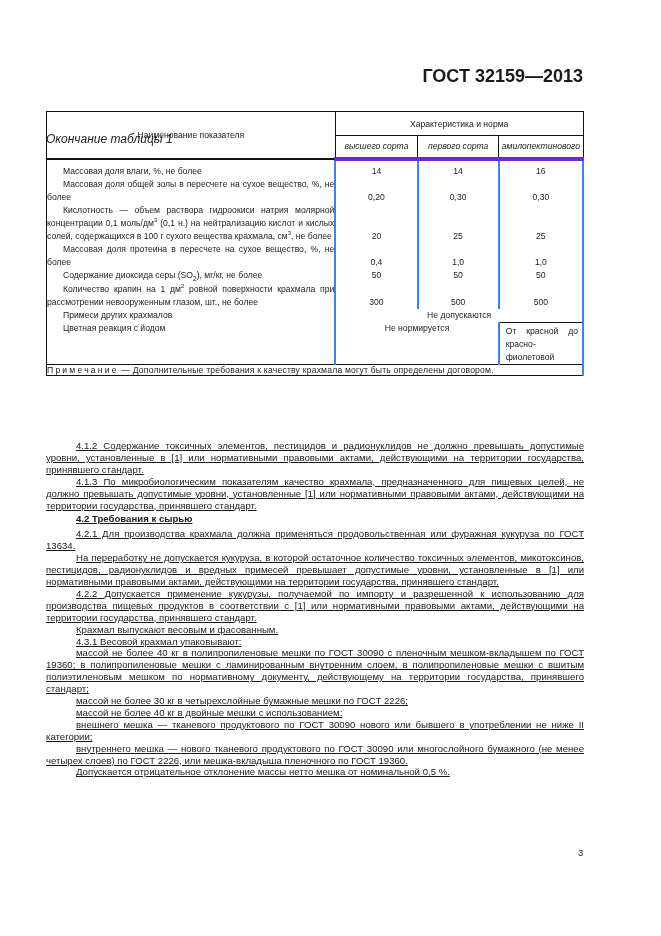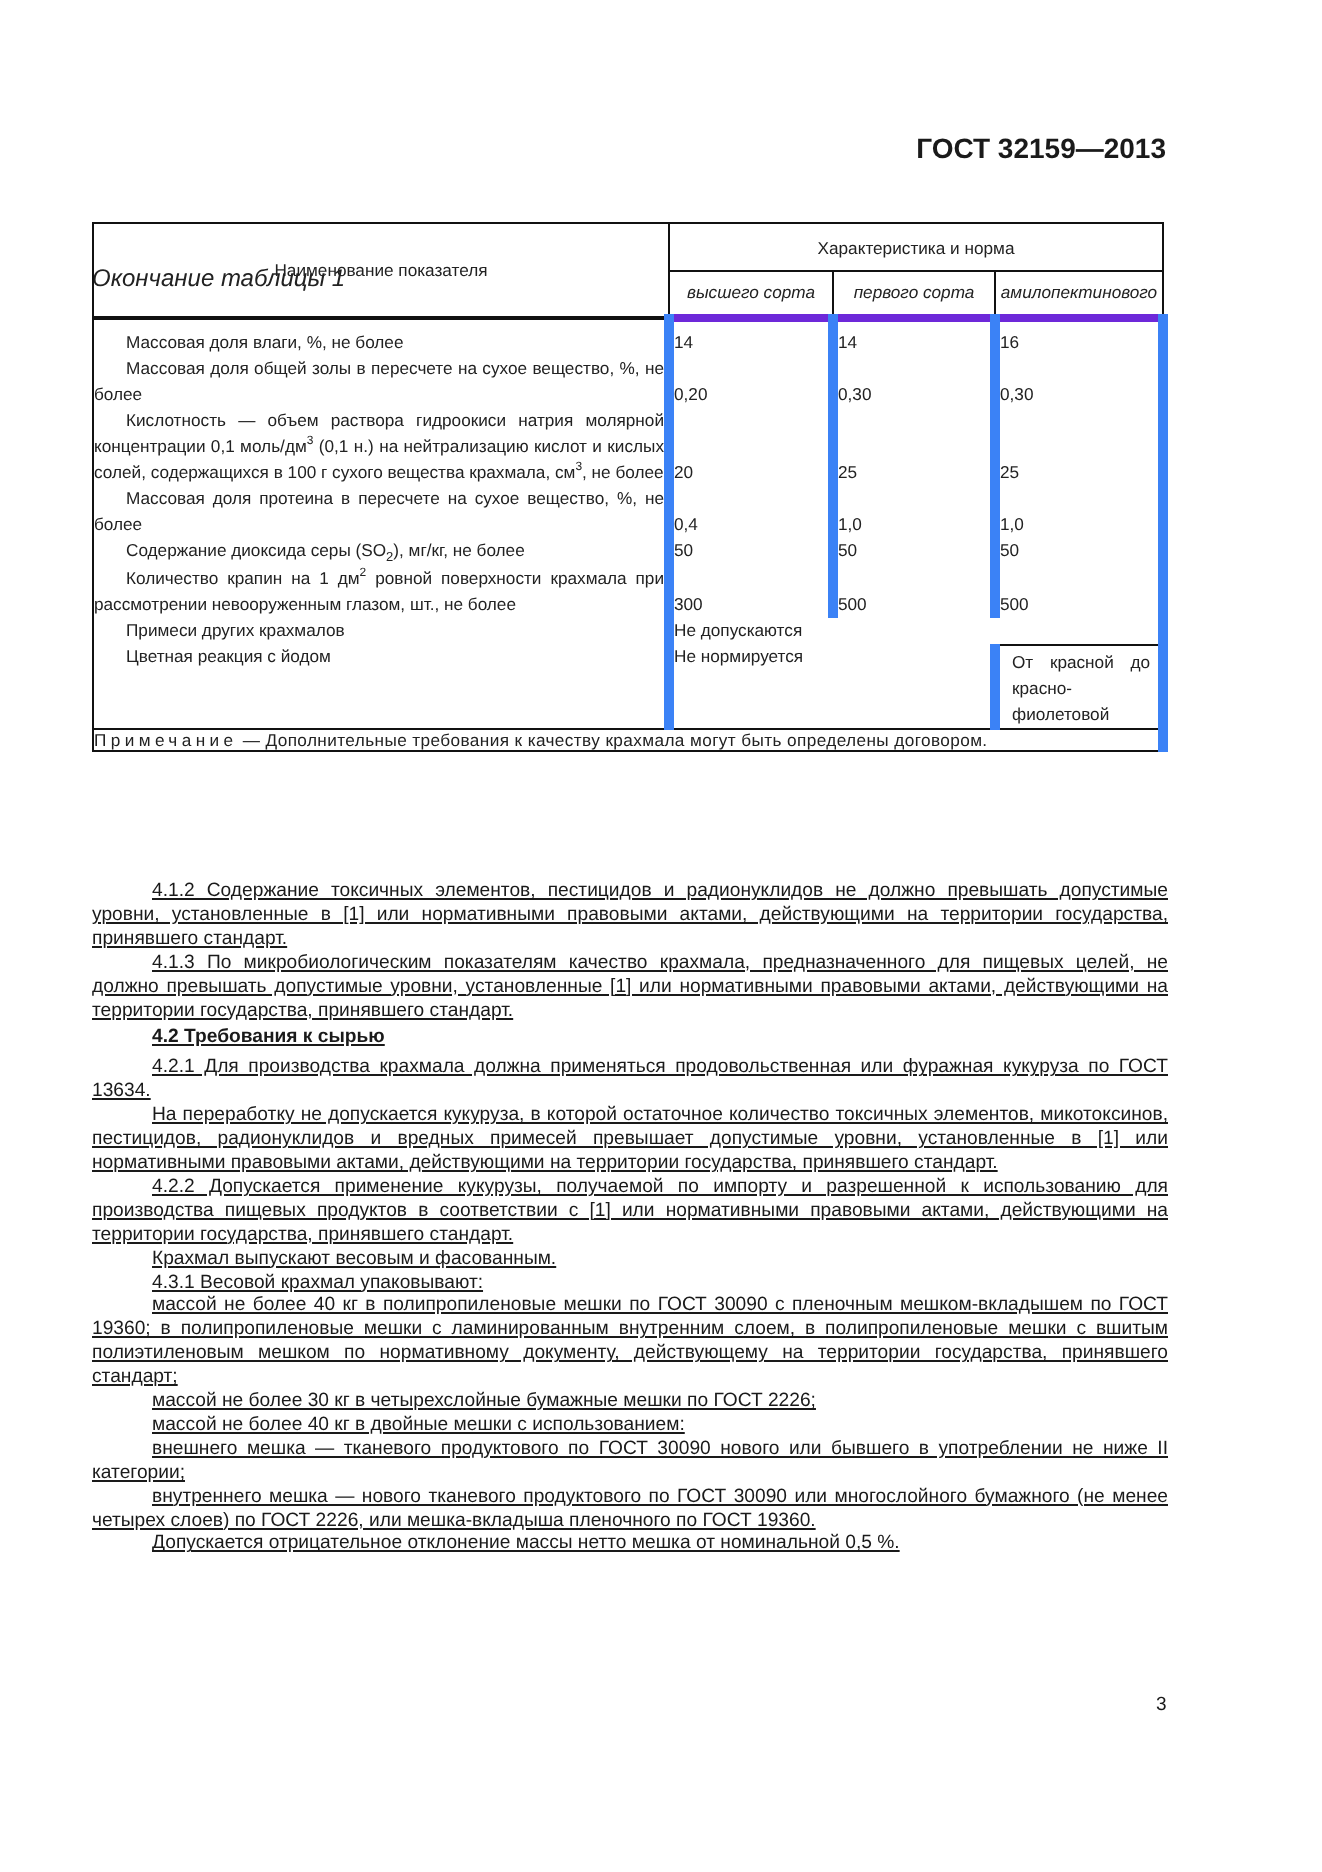--- a/index.html
+++ b/index.html
@@ -1,29 +1,29 @@
 <!DOCTYPE html>
 <html><head>
 <meta charset="utf-8">
 <style>
   html, body { margin:0; padding:0; background:#ffffff; }
   body { width:661px; height:936px; position:relative; overflow:hidden;
          font-family:"Liberation Sans", sans-serif; color:#1a1a1a; }
-  .hdr { position:absolute; top:66px; right:78px; font-weight:bold; font-size:14px; }
+  .hdr { position:absolute; top:66px; right:78px; font-weight:bold; font-size:18px; }
   .caption { position:absolute; top:96px; left:46px; font-style:italic; font-size:12px; color:#222;margin-top:36px; }
   table.t { position:absolute; top:111px; left:46px; width:538px; border-collapse:collapse;
             font-size:8.6px; color:#222; }
-  table.t td { border-left:1px solid #111; border-right:5px solid #3b82f6; vertical-align:bottom; padding:0; }
+  table.t td { border-left:1px solid #111; border-right:2px solid #3b82f6; vertical-align:bottom; padding:0; }
   table.t .head td { border:1px solid #111; vertical-align:middle; text-align:center; }
   table.t .headsep td { border-bottom:4px solid #6d28d9;font-style:italic; }
   .c-name { width:288px; }
   .c1 { width:82px; } .c2 { width:81px; } .c3 { width:84px; }
   .nm { text-align:justify; padding:0 5px 0 5px; line-height:13px; }
   .nm .ind { display:inline-block; width:16px; }
-  .v { text-align:left; line-height:13px; }
+  .v { text-align:center; line-height:13px; }
   .row td { padding-top:3px; padding-bottom:2px; }
   .note td { border:1px solid #111; padding:3px 0; letter-spacing:0.2px; }
   .sp { letter-spacing:2.2px; }
   .body { position:absolute; left:46px; width:538px; font-size:9.6px; line-height:11.9px; color:#1a1a1a; }
   .body p { margin:0; text-align:justify; text-indent:30px;text-decoration:underline; }
   .body p.h { font-weight:bold; margin:2px 0 3px 0; }
   .pagenum { position:absolute; top:847px; left:578px; font-size:9.5px; }
   sup { font-size:6px; vertical-align:super; line-height:0; }
   sub { font-size:6.5px; vertical-align:sub; line-height:0; }
 </style>

